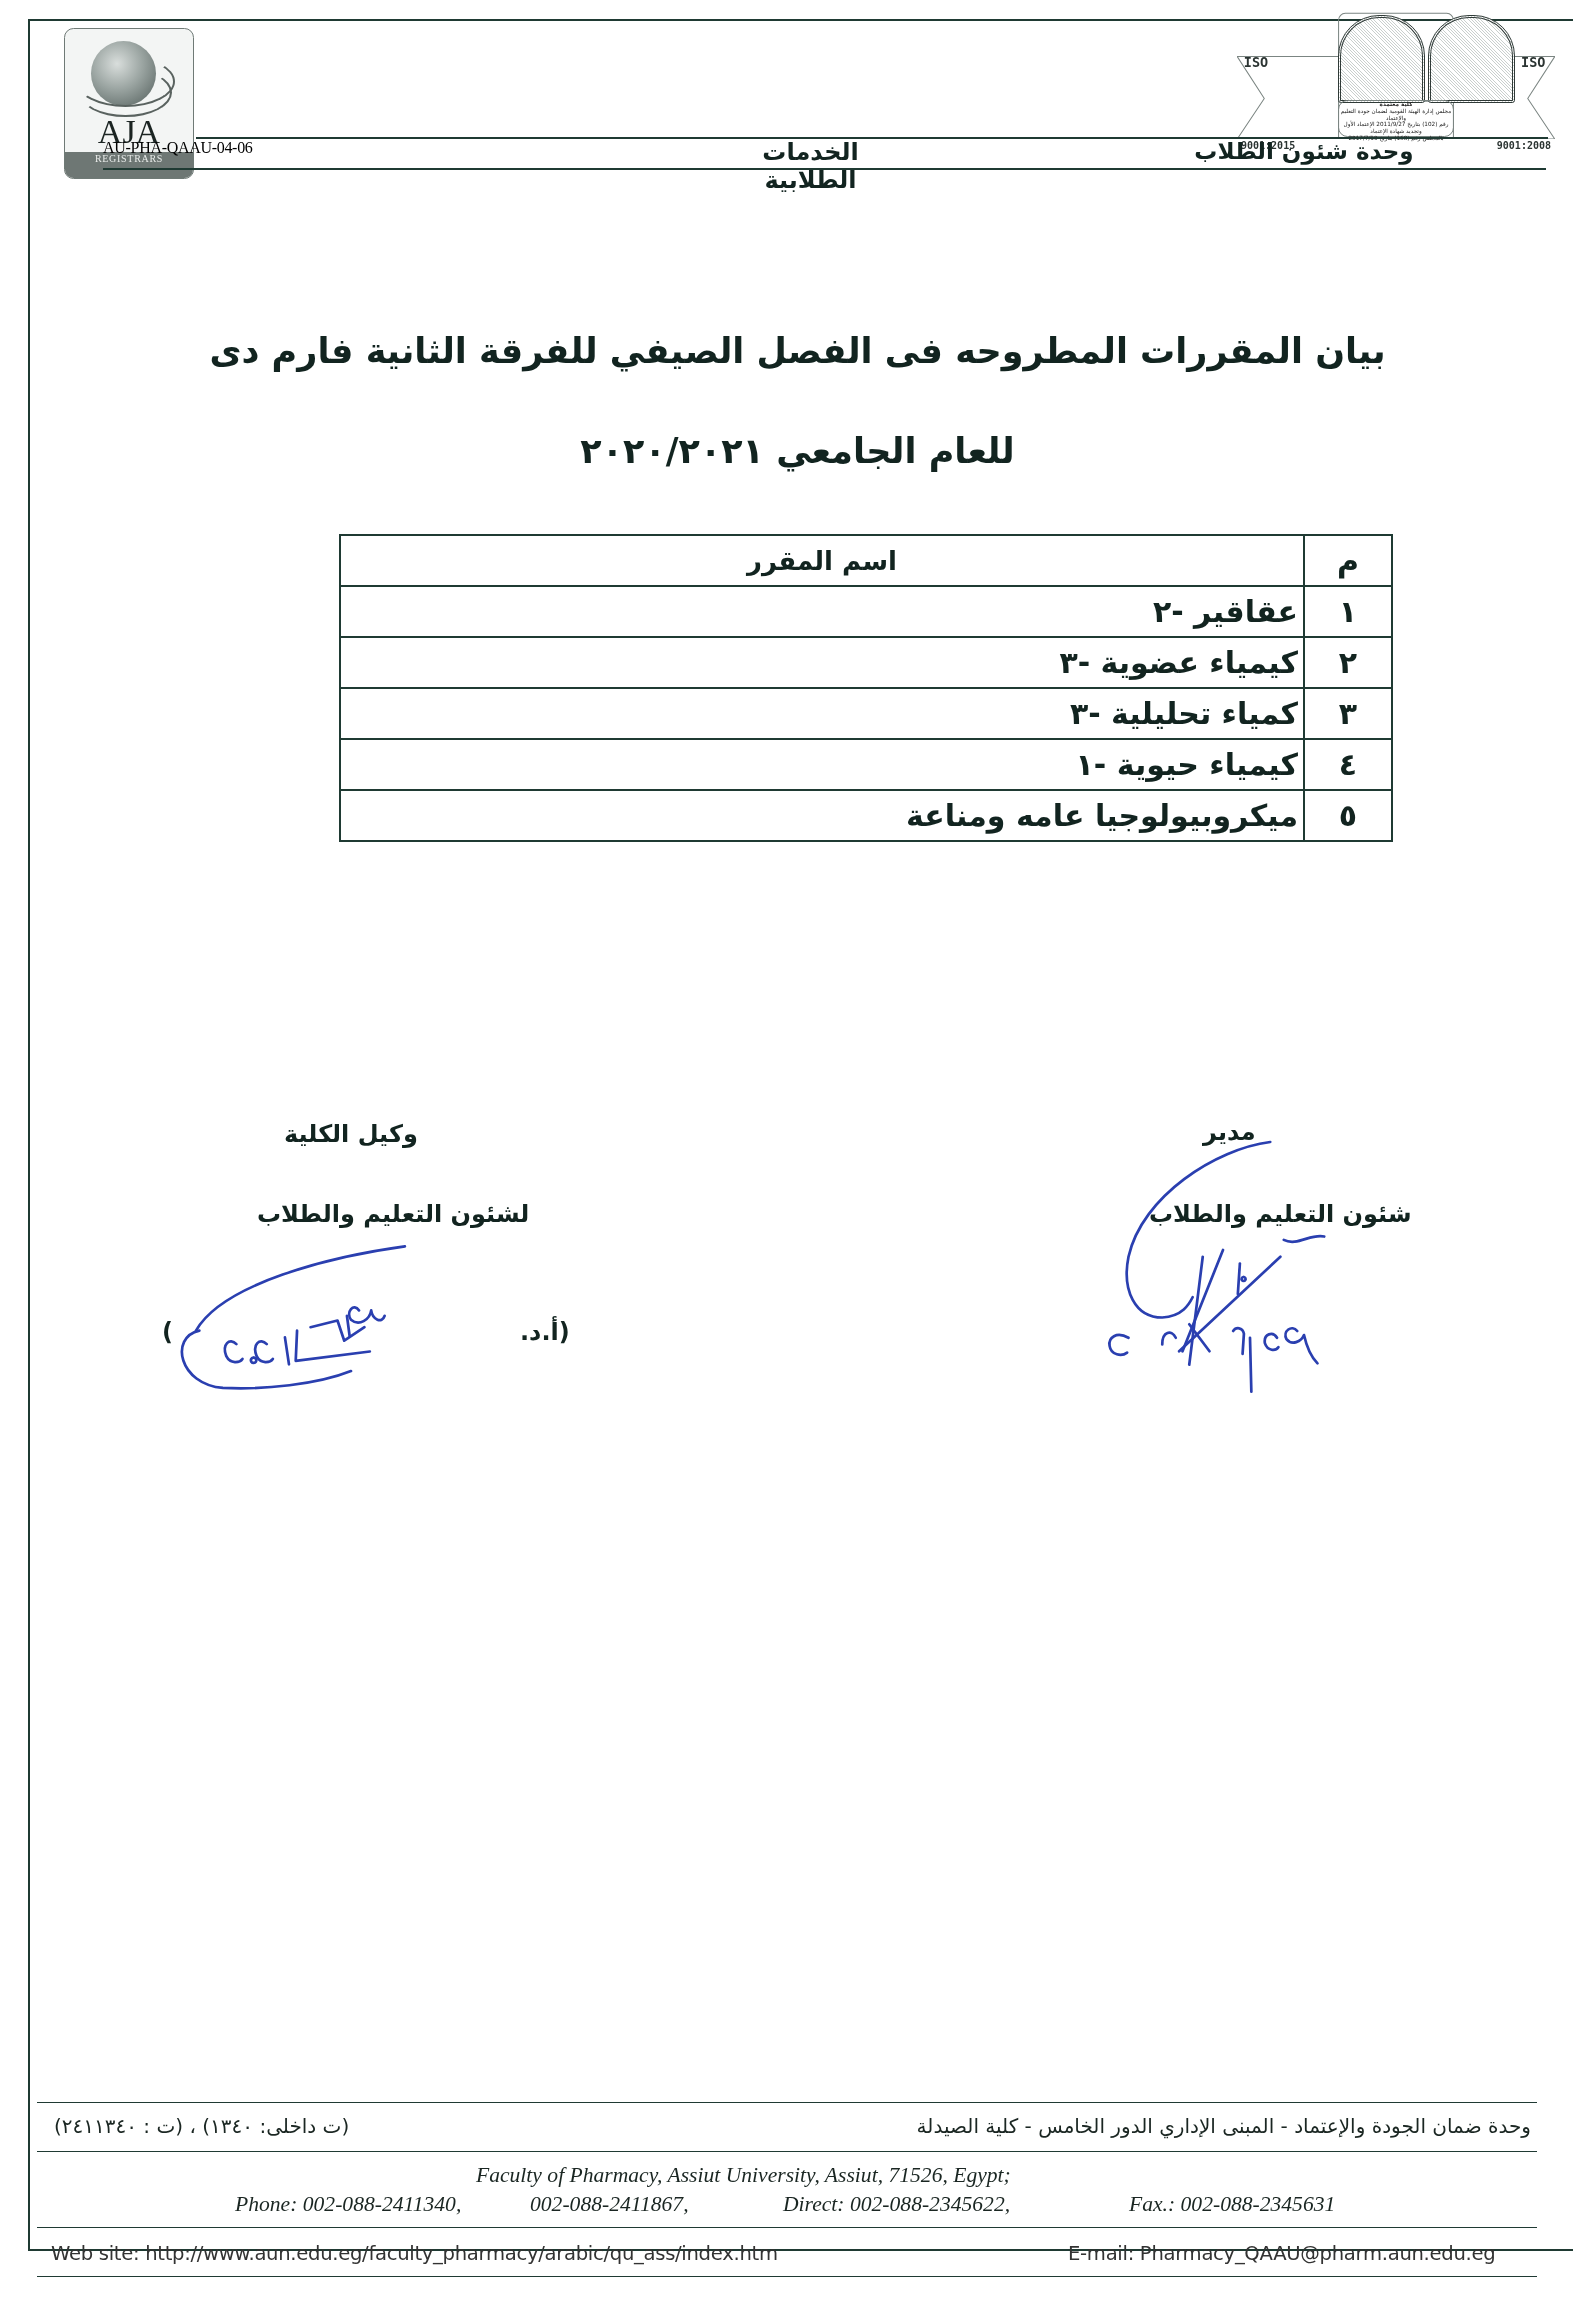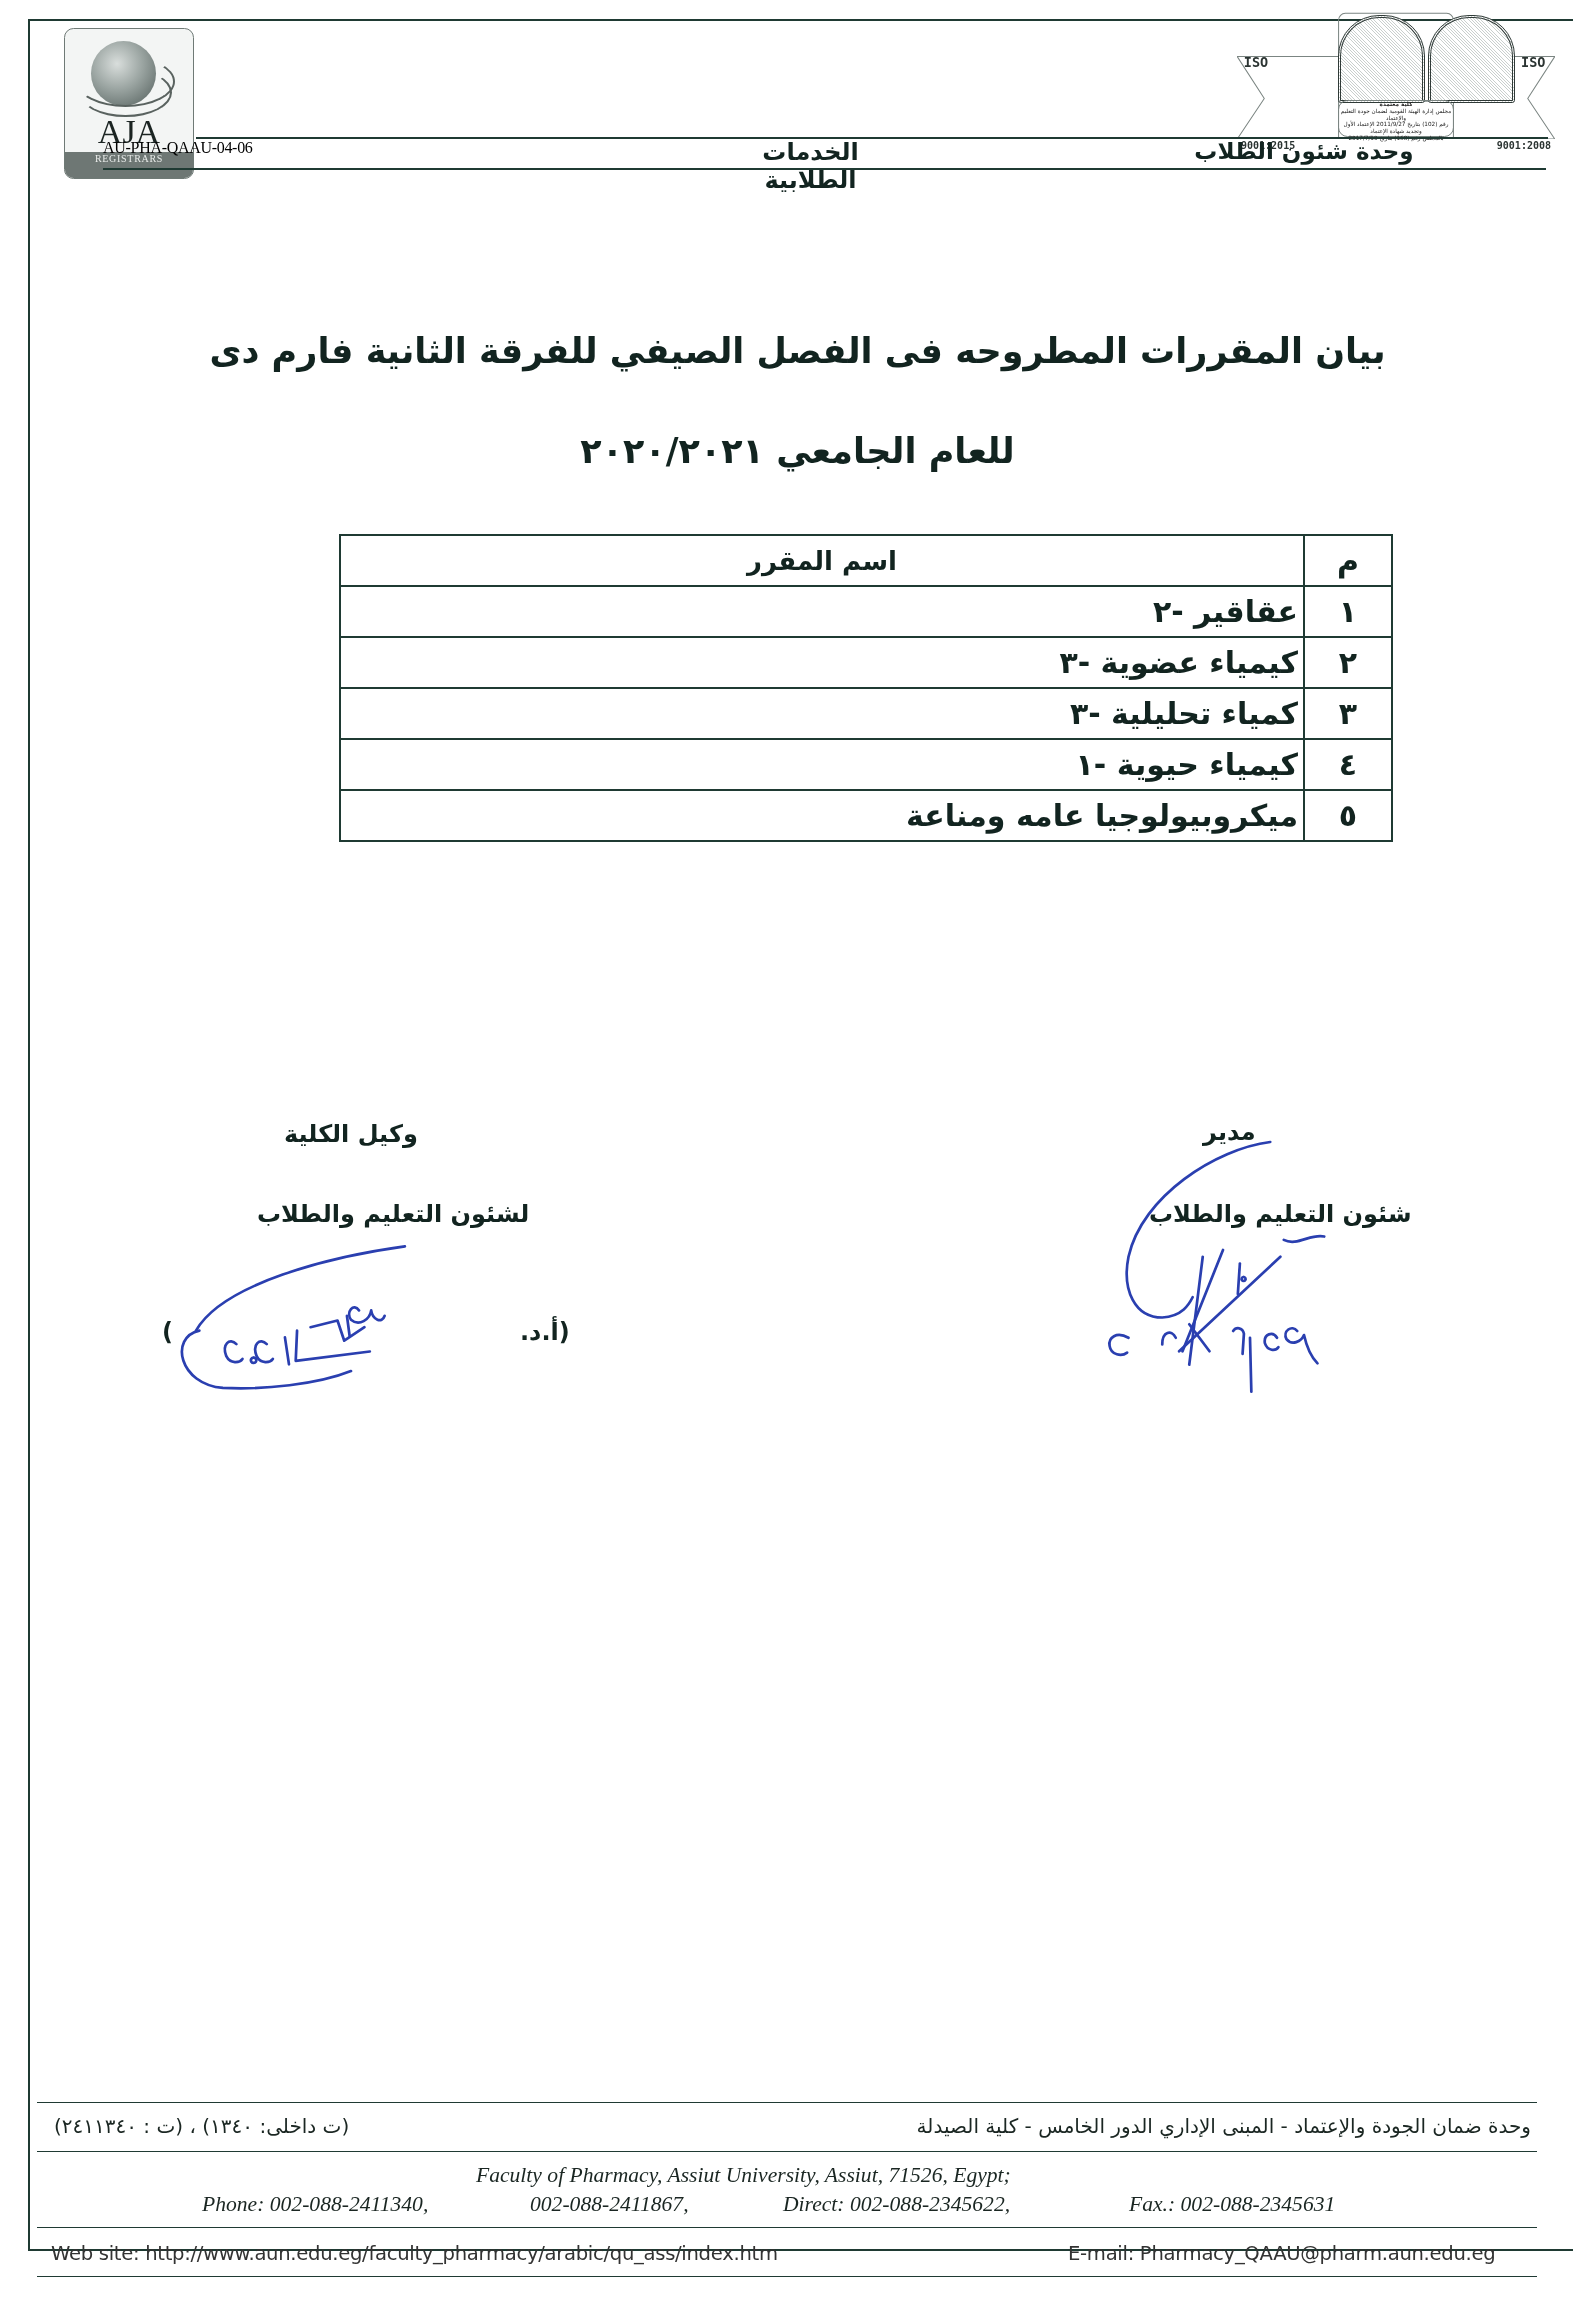--- a/index.html
+++ b/index.html
@@ -153,21 +153,21 @@
   <path d="M290,290 c-6,-10 -20,-6 -18,8 c4,12 16,12 20,6"></path>
   <path d="M320,280 c-8,-10 -22,0 -16,12 c8,10 22,4 26,-6 c4,18 10,32 20,42"></path>
 </svg>
 
 <div class="hline" style="left:37px;top:2102px;width:1500px;height:1.4px;"></div>
 <div class="abs ar foot-ar" style="right:42px;top:2114px;margin-left:24px;">وحدة ضمان الجودة والإعتماد - المبنى الإداري الدور الخامس - كلية الصيدلة</div>
 <div class="abs ar foot-ar" style="left:54px;top:2114px;">(ت داخلى: ١٣٤٠) ، (ت : ٢٤١١٣٤٠)</div>
 <div class="hline" style="left:37px;top:2151px;width:1500px;height:1.4px;"></div>
 
 <div class="abs foot-en" style="left:476px;top:2163px;">Faculty of Pharmacy, Assiut University, Assiut, 71526, Egypt;</div>
-<div class="abs foot-en" style="left:202px;top:2192px;">Phone: 002-088-2411340,</div>
+<div class="abs foot-en" style="left:235px;top:2192px;">Phone: 002-088-2411340,</div>
 <div class="abs foot-en" style="left:530px;top:2192px;text-align:right;">002-088-2411867,</div>
 <div class="abs foot-en" style="left:783px;top:2192px;">Direct: 002-088-2345622,</div>
 <div class="abs foot-en" style="left:1129px;top:2192px;">Fax.: 002-088-2345631</div>
 <div class="hline" style="left:37px;top:2227px;width:1500px;height:1.4px;"></div>
 
 <div class="abs foot-web" style="left:51px;top:2242px;">Web site: http://www.aun.edu.eg/faculty_pharmacy/arabic/qu_ass/index.htm</div>
 <div class="abs foot-web" style="left:1068px;top:2242px;">E-mail: Pharmacy_QAAU@pharm.aun.edu.eg</div>
 <div class="hline" style="left:37px;top:2276px;width:1500px;height:1.4px;"></div>
 
 

